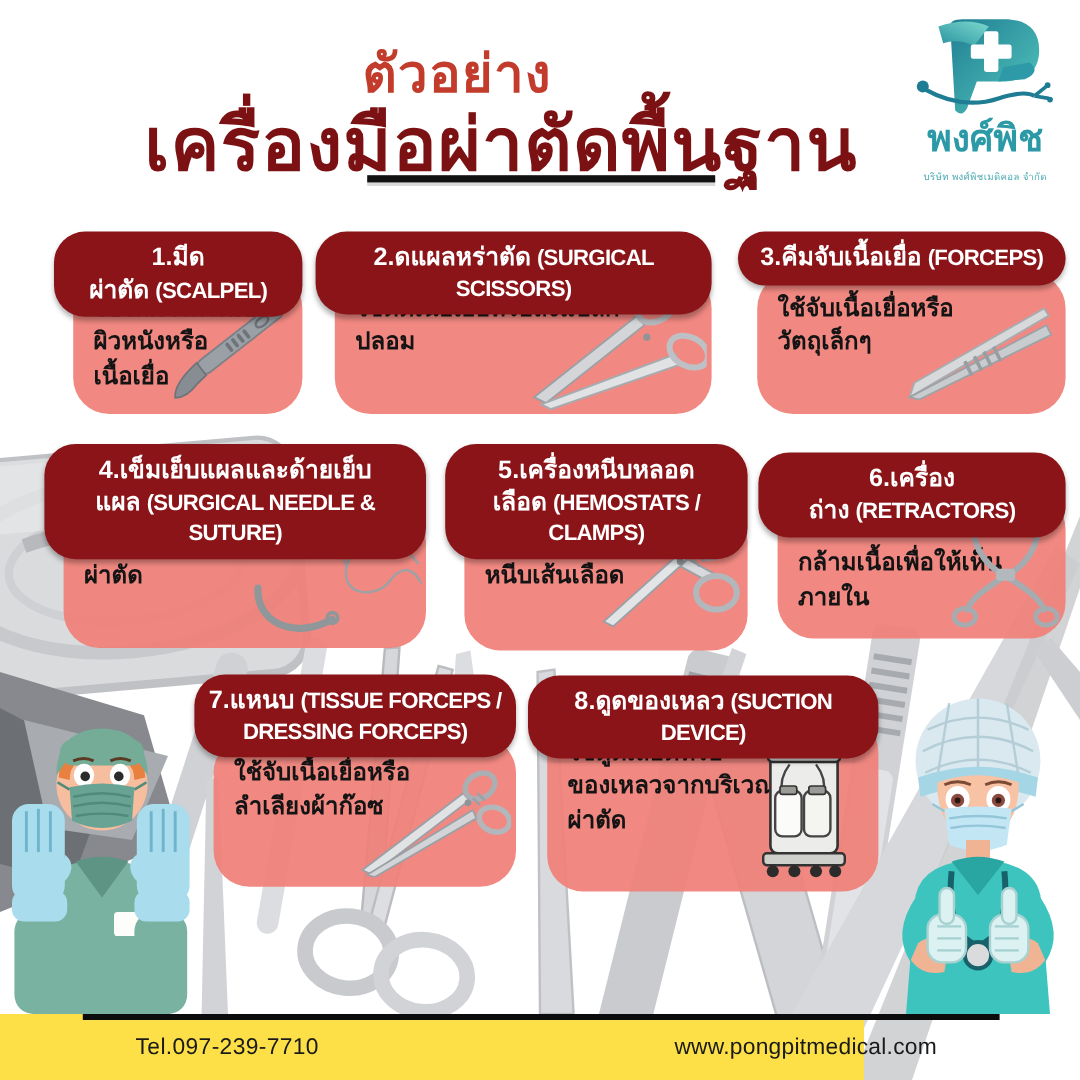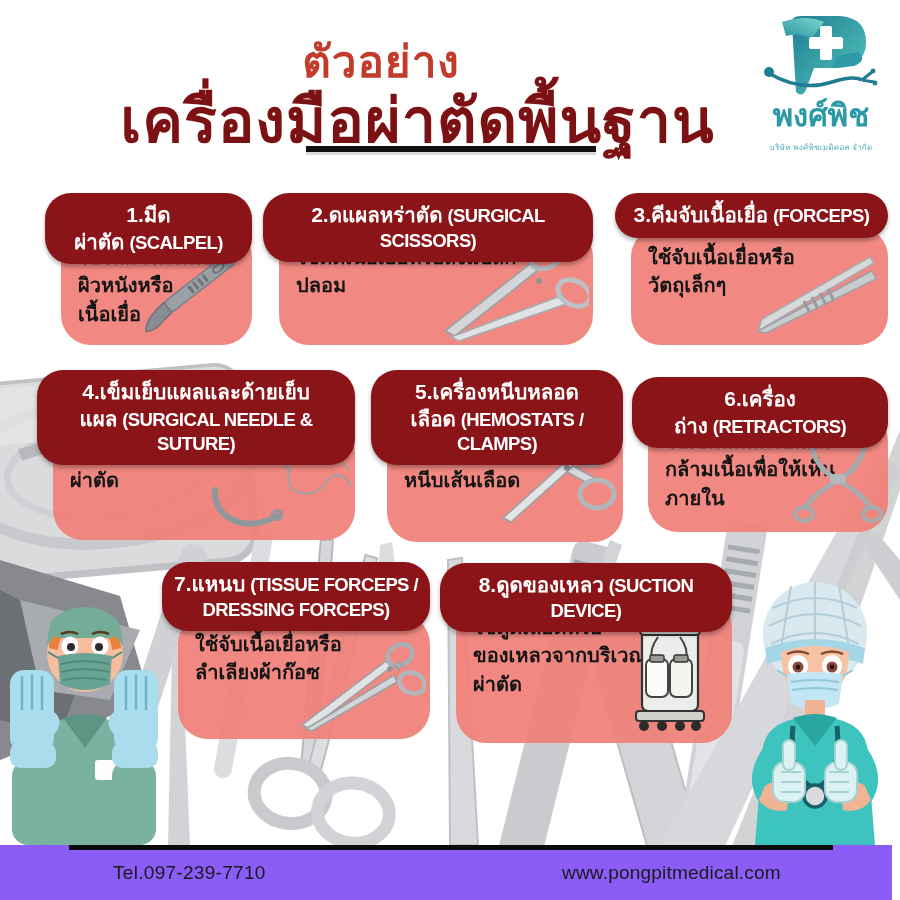--- a/index.html
+++ b/index.html
@@ -69,21 +69,21 @@
   .icon-scalpel{right:2px;bottom:4px;}
   .icon-scissors{right:4px;bottom:2px;}
   .icon-tweezers{right:6px;bottom:8px;}
   .icon-needle{right:2px;bottom:2px;}
   .icon-hemostat{right:4px;bottom:4px;}
   .icon-retractor{right:4px;bottom:8px;}
   .icon-clamp{right:4px;bottom:8px;}
   .icon-suction{right:14px;bottom:8px;}
 
   
-  .footer-band{position:absolute;left:0;bottom:0;width:892px;height:55px;background:#8b5cf6;z-index:5;}
+  .footer-band{position:absolute;left:0;bottom:0;width:720px;height:55px;background:#fde047;z-index:5;}
   .footer-line{position:absolute;left:69px;top:0px;width:764px;height:5px;background:#0c0c0c;}
   .footer-tel{position:absolute;left:113px;top:17px;font-size:19px;color:#1a1a1a;letter-spacing:.3px;}
   .footer-web{position:absolute;left:562px;top:17px;font-size:19px;color:#1a1a1a;letter-spacing:.2px;}
 
   .cartoon{position:absolute;z-index:3;}
   .surgeon{left:0px;top:592px;}
   .nurse{left:725px;top:578px;}
 </style>
 </head>
 <body>

